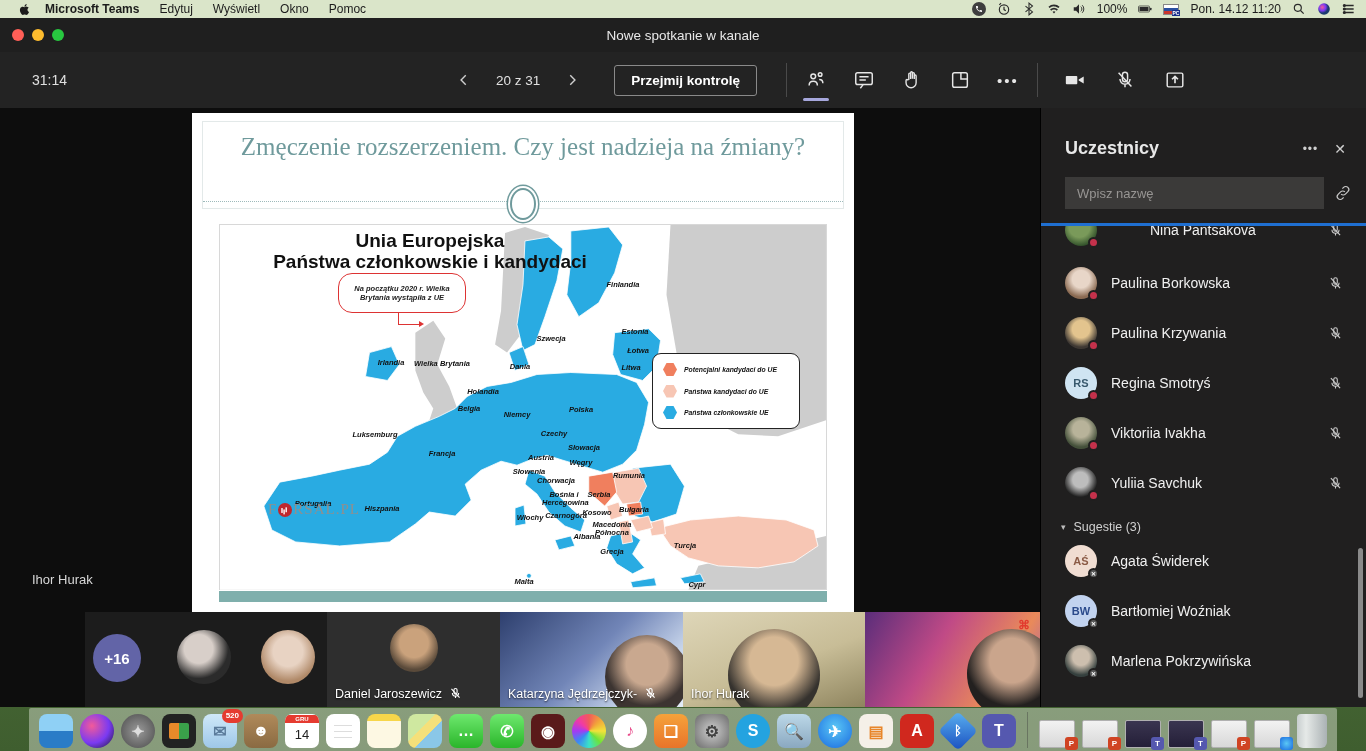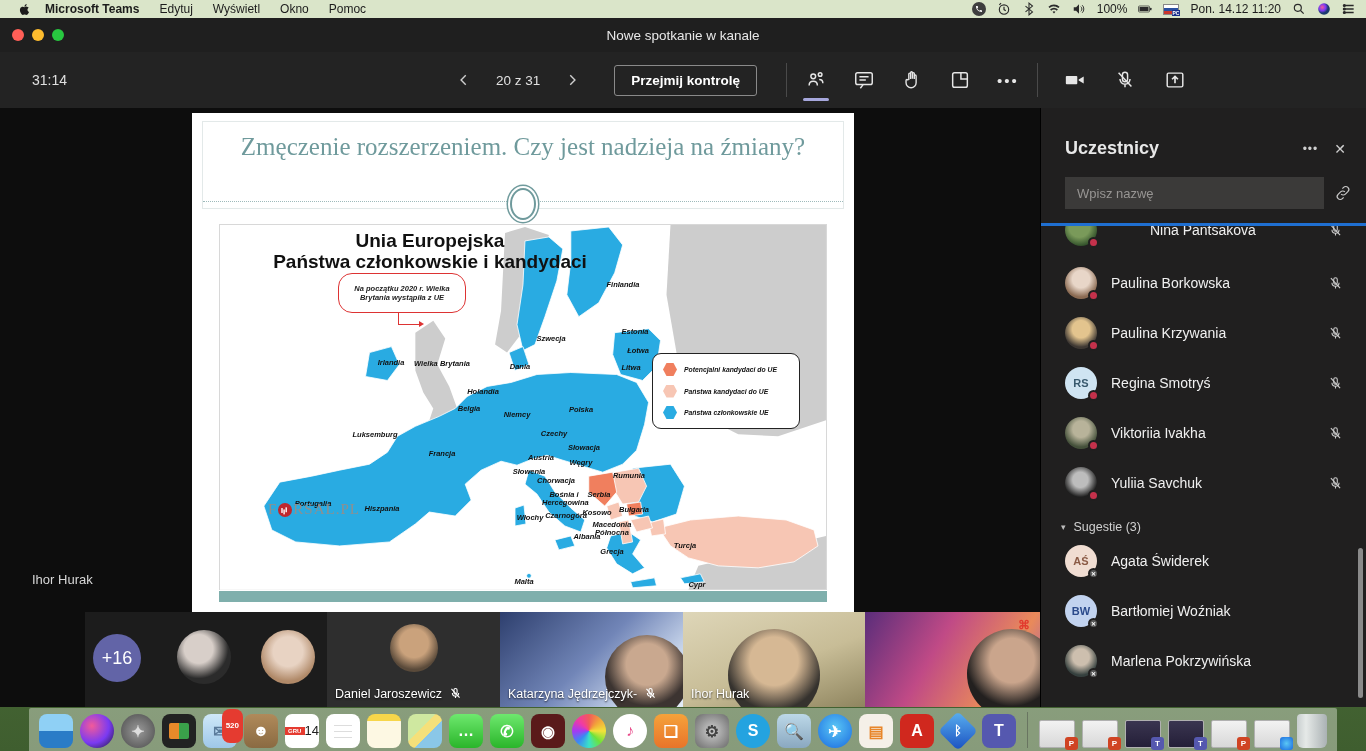--- a/index.html
+++ b/index.html
@@ -107,21 +107,21 @@
   .forsal .fo { width:14px; height:14px; border-radius:50%; background:#c0272d; margin:0 1px;
     position:relative; }
   .forsal .fo::after { content:""; position:absolute; left:3px; bottom:3px; width:2px; height:7px;
     background:#fff; box-shadow:3px 2px 0 0 #fff, 6px -1px 0 0 #fff; transform:scale(0.7); }
   .slide-band { position:absolute; left:27px; bottom:10px; width:608px; height:11px; background:#7fafac; }
 
   
   .strip { position:absolute; left:85px; bottom:0; width:955px; height:95px; background:#1c1c1c; }
   .more-circle { position:absolute; left:8px; top:22px; width:48px; height:48px; border-radius:50%;
     background:#6264a7; color:#fff; display:flex; align-items:center; justify-content:center;
-    font-size:18px; font-weight:normal; }
+    font-size:15px; font-weight:bold; }
   .fl-av { position:absolute; top:18px; width:54px; height:54px; border-radius:50%; }
   .fl-av.a1 { left:92px; background:radial-gradient(circle at 40% 35%,#d8cfc9 0 30%,#2b2b2b 62%); }
   .fl-av.a2 { left:176px; background:radial-gradient(circle at 50% 40%,#e8d3c3 0 35%,#b08968 70%); }
   .tile { position:absolute; top:0; height:95px; overflow:hidden; }
   .t-daniel { left:242px; width:173px; background:#2e2e2e; }
   .t-daniel .dav { position:absolute; left:50%; top:12px; transform:translateX(-50%);
     width:48px; height:48px; border-radius:50%;
     background:radial-gradient(circle at 50% 40%,#caa27c 0 38%,#5a4a3a 70%); }
   .t-kat { left:415px; width:207px;
     background:linear-gradient(135deg,#2e3f6e 0%,#7286b8 45%,#cfdcef 75%,#eef4fb 100%); }
@@ -185,30 +185,30 @@
 
   
   .dock { position:absolute; left:0; bottom:0; width:1366px; height:44px; display:flex;
     align-items:flex-end; justify-content:center; z-index:60; }
   .dock-bar { display:flex; align-items:flex-end; gap:7px; padding:4px 10px 3px 10px;
     background:rgba(235,240,228,0.42); border-radius:2px 2px 0 0; }
   .dicon { width:34px; height:34px; border-radius:8px; display:flex; align-items:center;
     justify-content:center; color:#fff; font-size:16px; font-weight:bold; position:relative;
     flex:none; }
   .dbadge { position:absolute; top:-5px; right:-6px; background:#e53b30; color:#fff; font-size:8px;
-    font-weight:bold; border-radius:8px; padding:13px 4px; line-height:1; }
+    font-weight:bold; border-radius:8px; padding:3px 4px; line-height:1; }
   .d-finder { background:linear-gradient(180deg,#8fd0f5 50%,#2a7cc7 50%); }
   .d-siri { background:radial-gradient(circle at 35% 35%,#f25a9a,#7a3af2 55%,#1a1a2e); border-radius:50%; }
   .d-launch { background:radial-gradient(circle,#9a9a9a,#4a4a4a); border-radius:50%; color:#ddd; }
   .d-mission { background:#222; }
   .d-mission i { display:block; width:20px; height:16px;
     background:linear-gradient(90deg,#e88a2a 48%,#3aa04a 52%); border-radius:2px; }
   .d-mail { background:linear-gradient(180deg,#cfe8f8,#9ec7e8); color:#5a7a9a; }
   .d-contacts { background:linear-gradient(180deg,#b08a5a,#8a6a42); }
-  .d-cal { background:#fff; color:#222; flex-direction:row; font-size:13px; overflow:hidden;
+  .d-cal { background:#fff; color:#222; flex-direction:column; font-size:13px; overflow:hidden;
     border-radius:7px; }
   .d-cal .cm { background:#e53b30; color:#fff; font-size:6px; width:100%; text-align:center;
     line-height:8px; font-weight:bold; }
   .d-cal .cd { line-height:24px; font-weight:normal; }
   .d-rem { background:#fff; }
   .d-rem i { display:block; width:18px; height:22px;
     background:repeating-linear-gradient(180deg,#fff 0 5px,#ddd 5px 6px); border-left:8px solid transparent;
     position:relative; }
   .d-notes { background:linear-gradient(180deg,#f7d64a 22%,#fdf8e3 22%); }
   .d-maps { background:linear-gradient(135deg,#cfe8a0 40%,#f5e07a 40% 60%,#8ac7e8 60%); }

